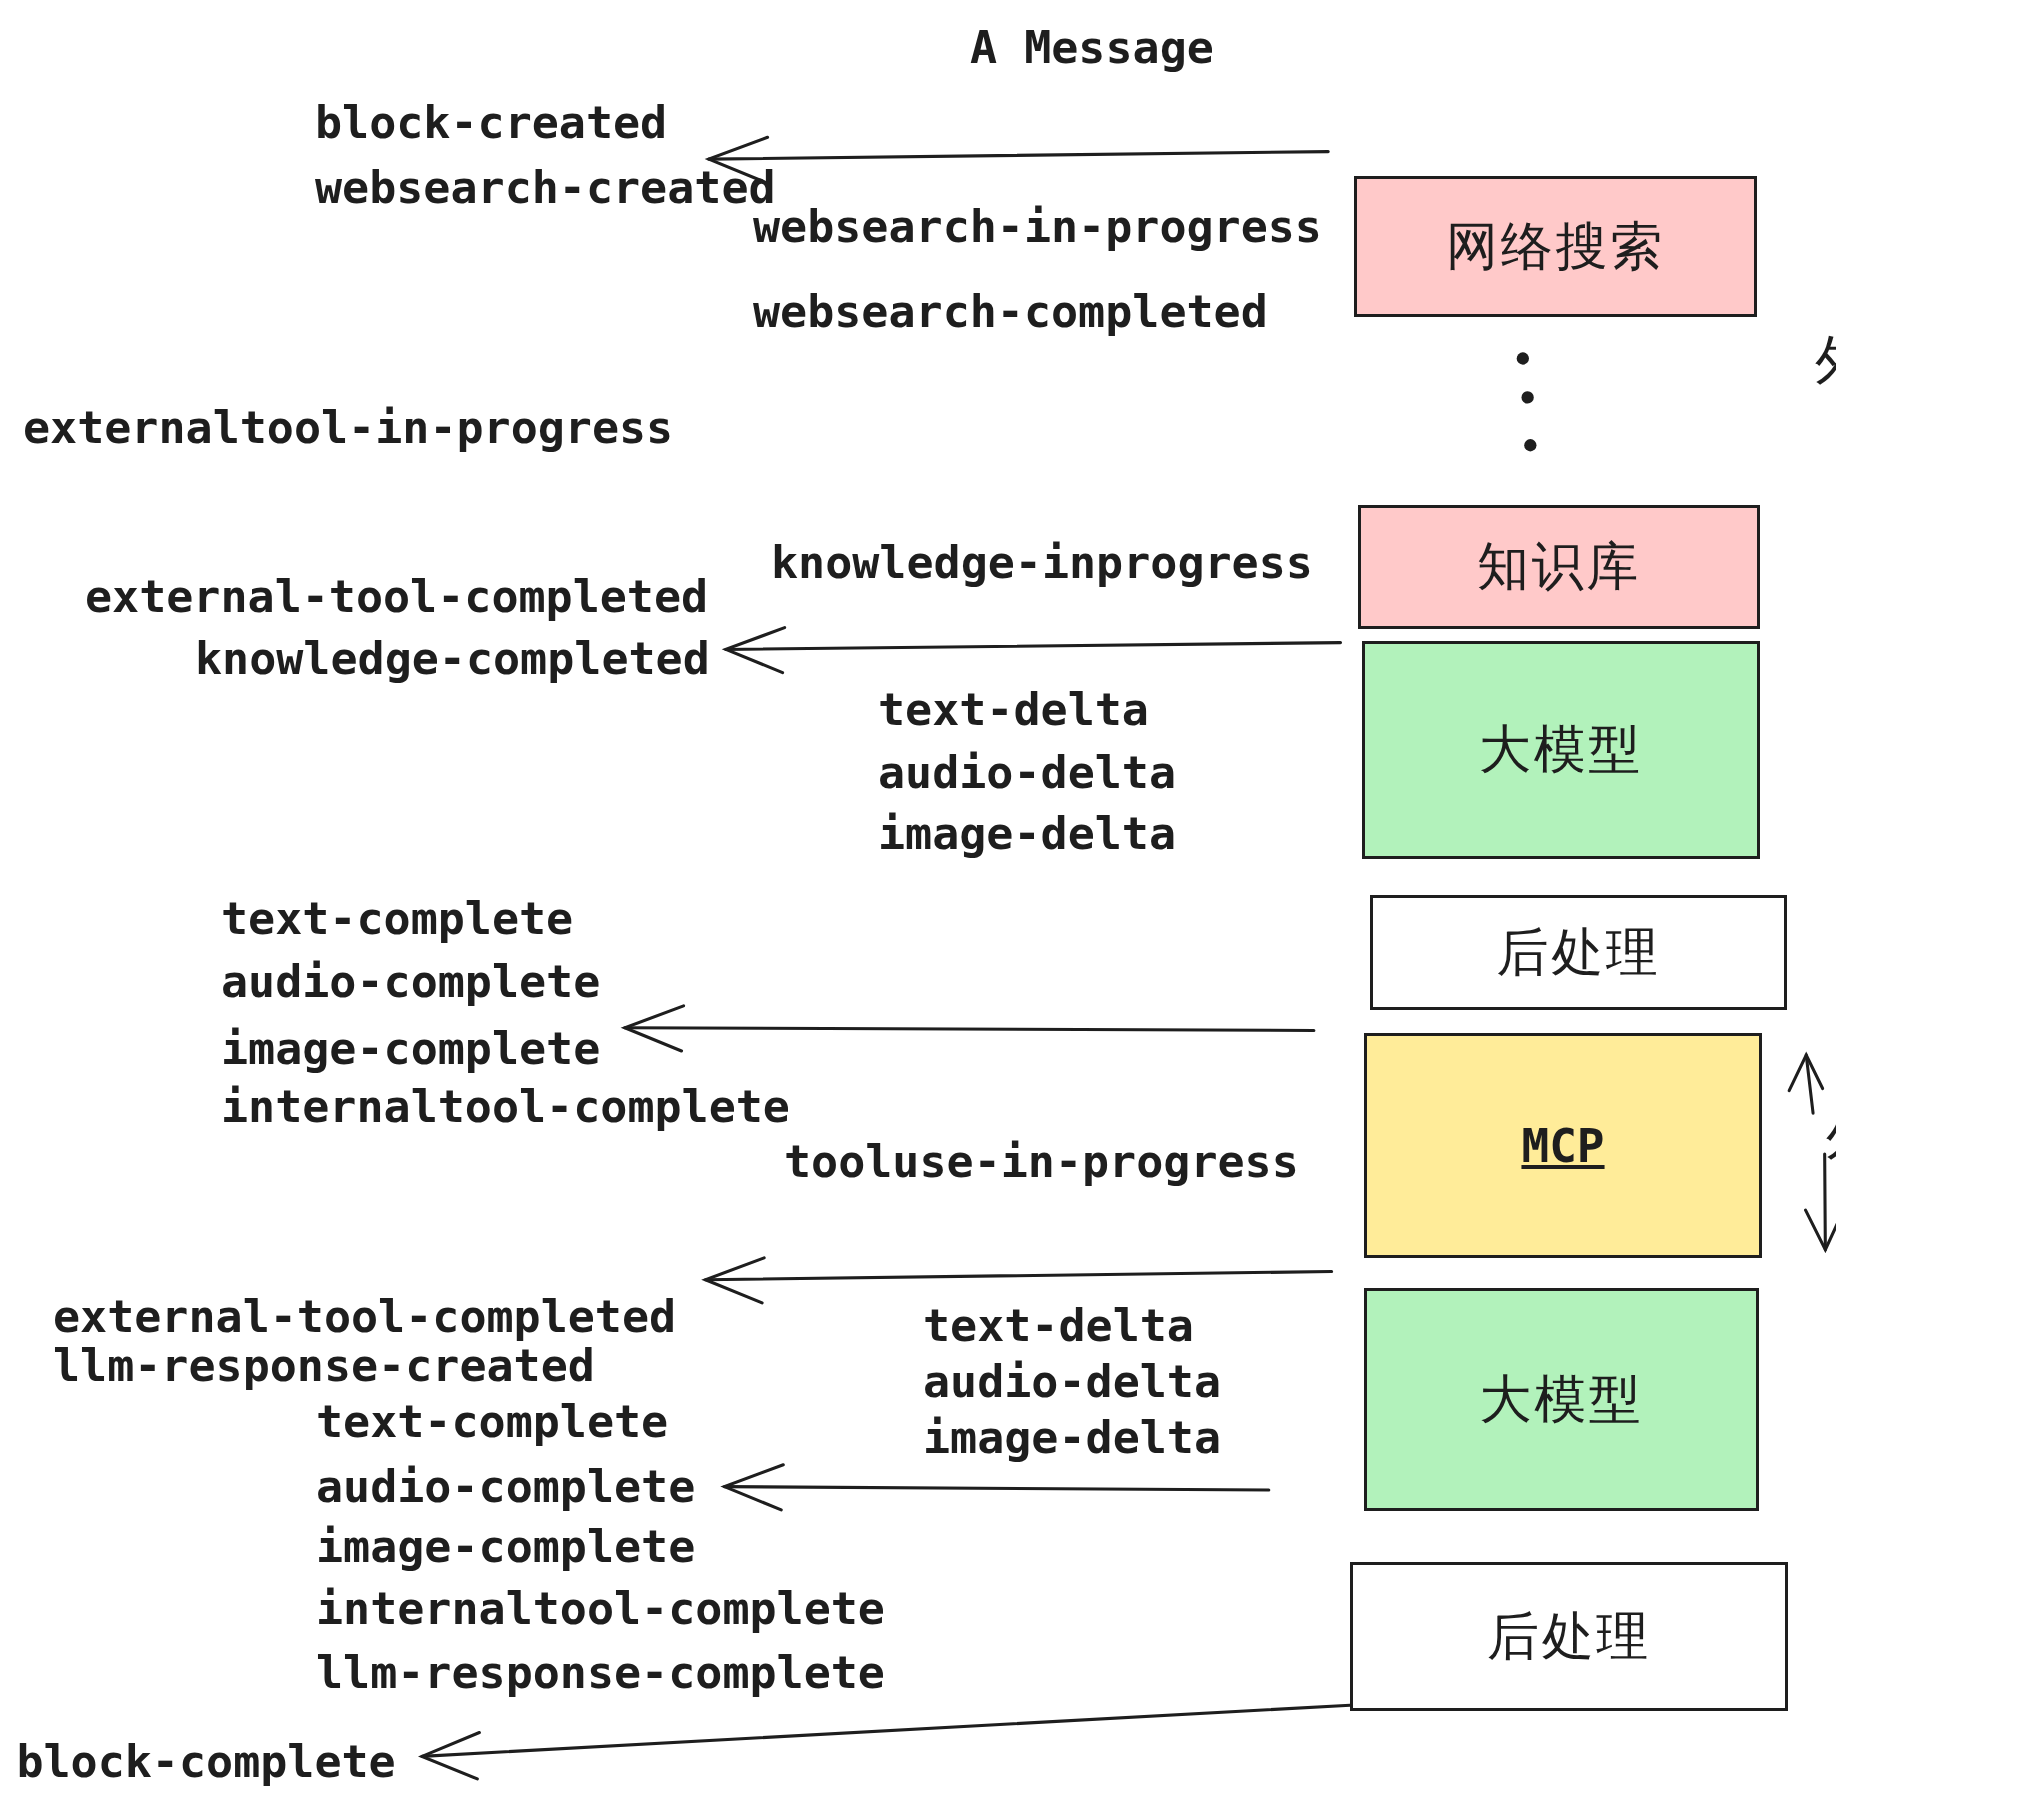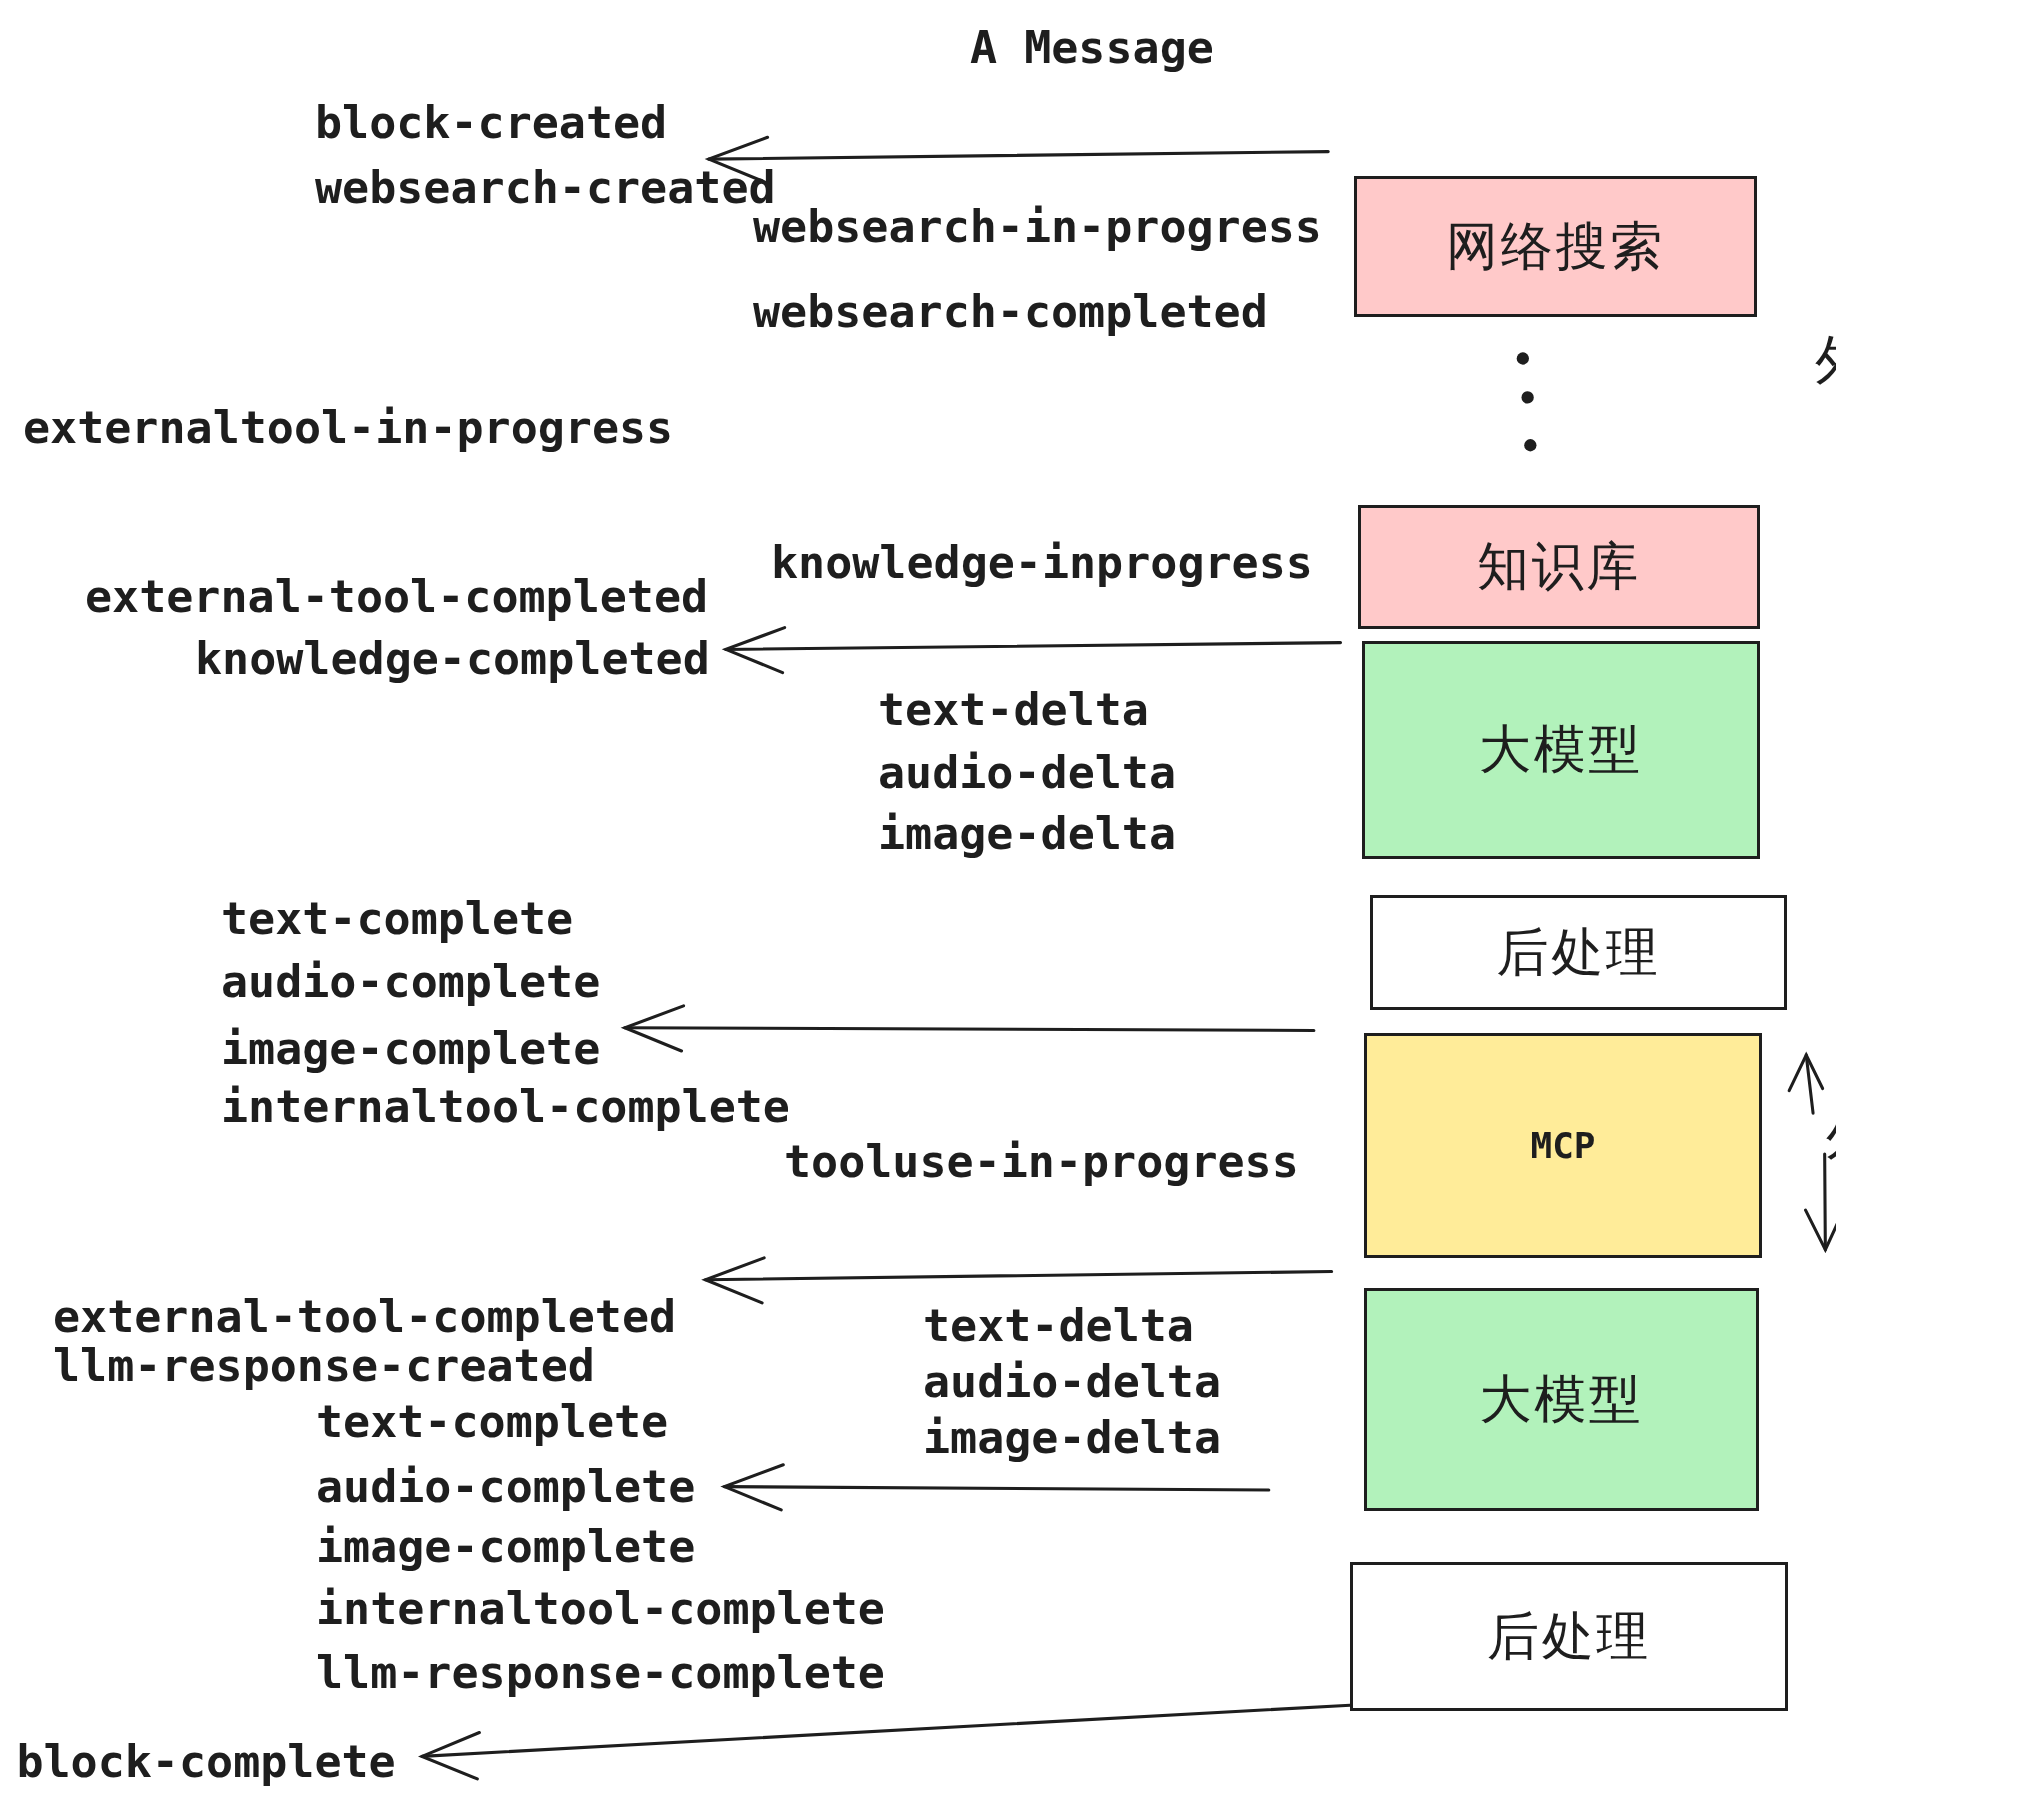--- a/index.html
+++ b/index.html
@@ -38,21 +38,21 @@
     display:flex;align-items:center;justify-content:center;
     font-family:Liberation Mono, monospace;
     font-size:52px;
     letter-spacing:2.7px;
     color:#1e1e1e;
     background:#ffffff;
   }
   .box.pink{background:#ffc9c9;}
   .box.green{background:#b2f2bb;}
   .box.yellow{background:#ffec99;}
-  .box.mono-label{font-family:"DejaVu Sans Mono", monospace;font-size:36px;font-weight:700;letter-spacing:0;}
+  .box.mono-label{font-family:"DejaVu Sans Mono", monospace;font-size:46px;font-weight:700;letter-spacing:0;text-decoration:underline;}
   .side-label{
     position:absolute;
     font-family:"Liberation Sans", sans-serif;
     font-size:54px;
     letter-spacing:1.4px;
     white-space:nowrap;
     color:#1e1e1e;
     transform:translateY(-50%);
     text-align:center;
   }

